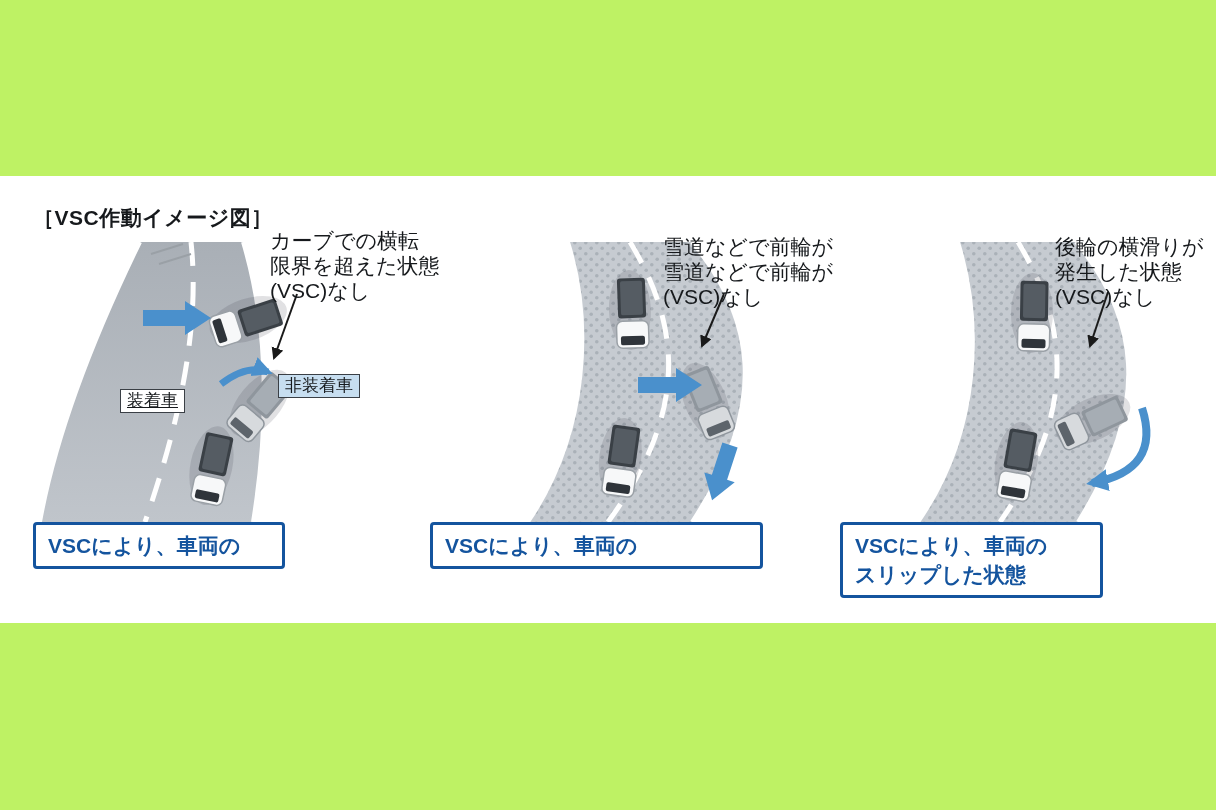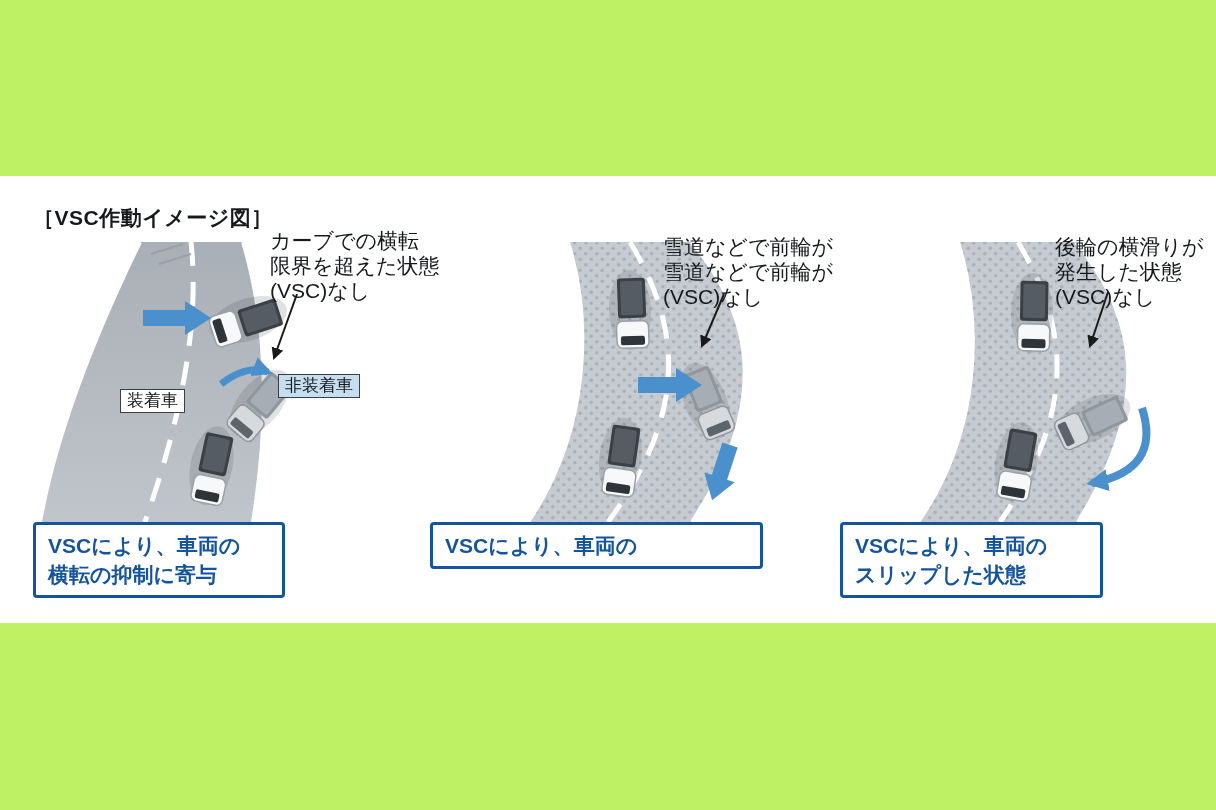--- a/index.html
+++ b/index.html
@@ -14,21 +14,21 @@
     font-size:21px; font-weight:700; color:#16191c; letter-spacing:0.5px; white-space:nowrap;
   }
   .panel-svg { position:absolute; }
   .note {
     position:absolute; font-size:21px; line-height:25px; color:#16191c; white-space:nowrap;
   }
   .vlabel {
     position:absolute; font-size:17px; color:#16191c; white-space:nowrap;
     padding:2px 6px; border:1px solid #3a3f45; line-height:18px;
   }
-  .vlabel.white { background:#ffffff; }
+  .vlabel.white { background:#ffffff;text-decoration:underline; }
   .vlabel.blue  { background:#c7def0; }
   .caption {
     position:absolute; box-sizing:border-box; background:#ffffff;
     border:3px solid #14549e; border-radius:4px; color:#14549e;
     font-size:21px; font-weight:700; line-height:29px;
     padding:6px 12px; white-space:nowrap;
   }
 </style>
 </head>
 <body>
@@ -86,21 +86,20 @@
     <div>カーブでの横転</div>
     <div>限界を超えた状態</div>
     <div>(VSC)なし</div>
   </div>
 
   <div class="vlabel white" style="left:120px; top:389px;">装着車</div>
   <div class="vlabel blue" style="left:278px; top:374px;">非装着車</div>
 
   <div class="caption" style="left:33px; top:522px; width:252px;">
     <div>VSCにより、車両の</div>
-    <div>横転の抑制に寄与</div>
   </div>
 
   <svg class="panel-svg" style="left:440px; top:240px;" width="390" height="285" viewBox="0 0 390 285">
     <defs>
       <pattern id="dots2" width="11" height="11" patternUnits="userSpaceOnUse">
         <rect width="11" height="11" fill="#c6cbd1"></rect>
         <circle cx="2.8" cy="2.8" r="1.8" fill="#aab1b8"></circle>
         <circle cx="8.2" cy="8.2" r="1.8" fill="#aab1b8"></circle>
       </pattern>
       <marker id="mk-black-2" markerUnits="userSpaceOnUse" markerWidth="14" markerHeight="14" refX="10" refY="6" orient="auto">

